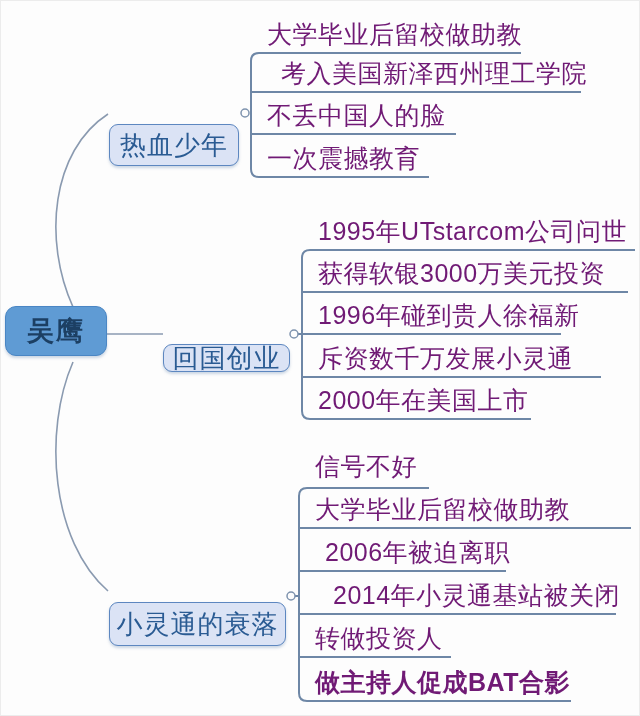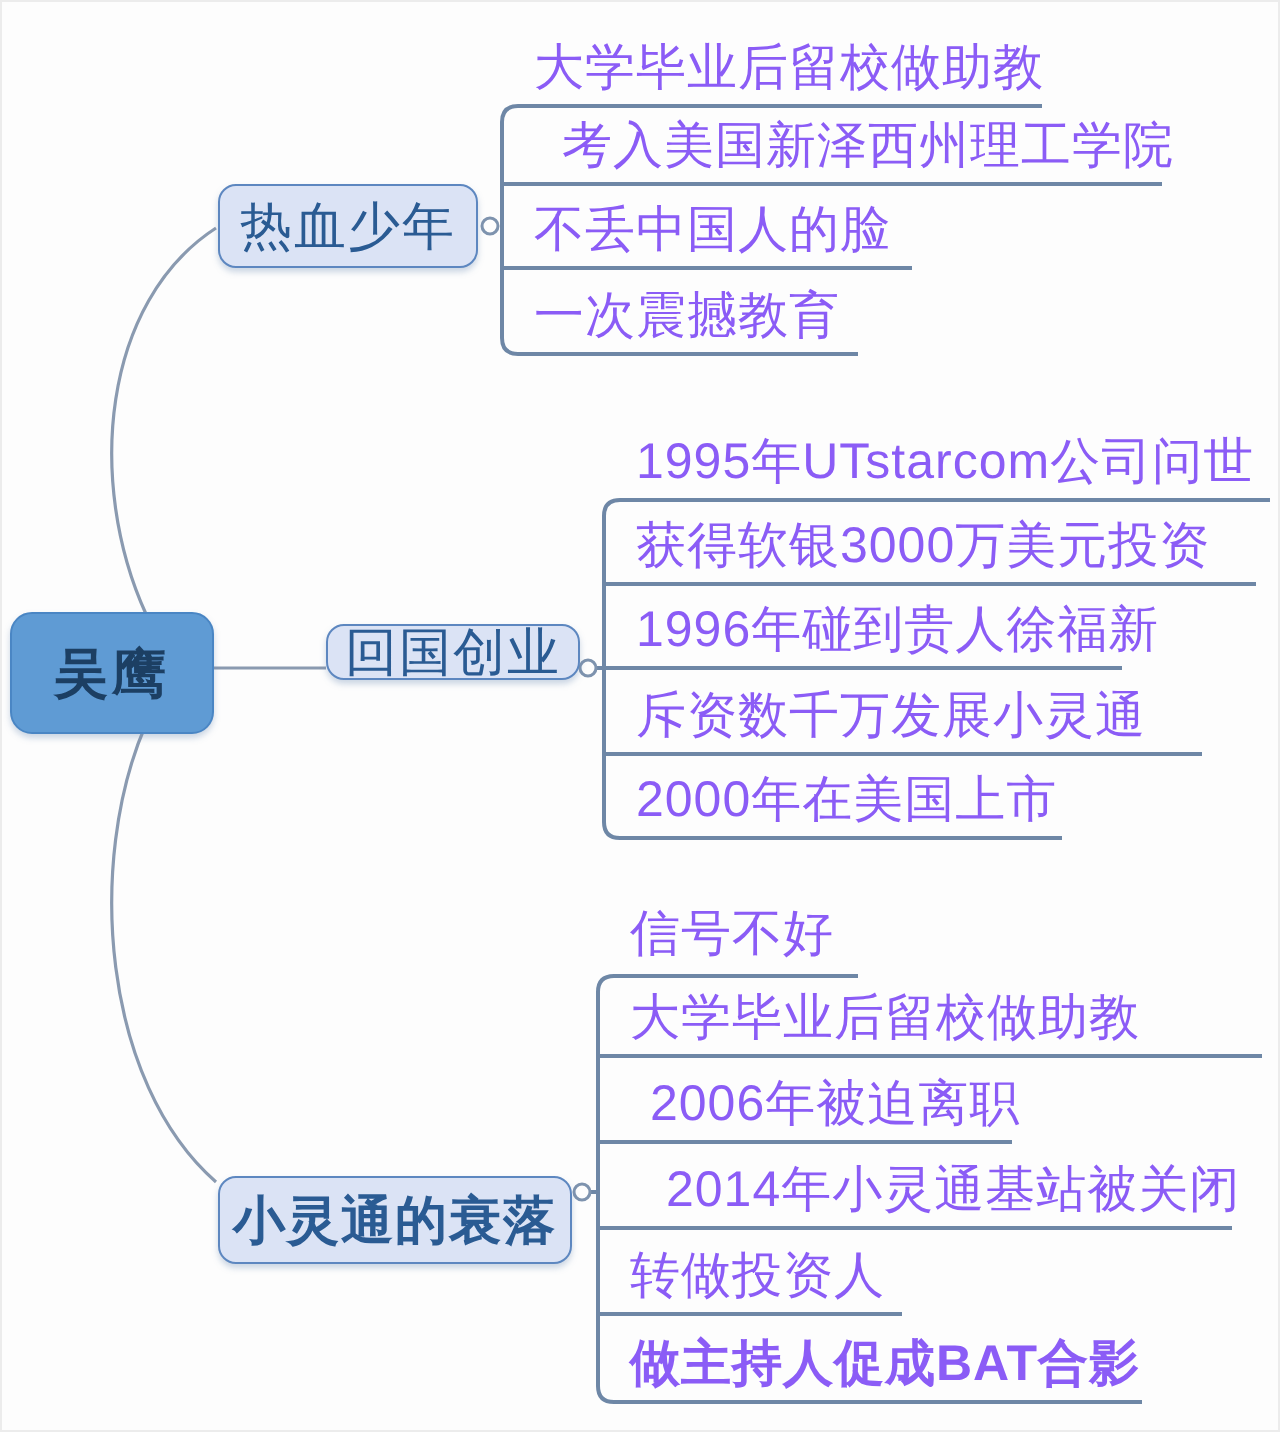--- a/index.html
+++ b/index.html
@@ -14,25 +14,25 @@
     box-sizing:border-box;border-radius:9px;
     box-shadow:0 2px 3px rgba(110,140,180,0.35);
     cursor:default;
   }
   .node-root{
     background:#5f9bd4;border:1.5px solid #4a86c4;color:#1c3f63;
     font-size:27px;font-weight:bold;letter-spacing:2px;border-radius:11px;
   }
   .node-branch{
     background:#dbe3f5;border:1.5px solid #5d87c0;color:#2a5b93;
-    font-size:26px;letter-spacing:1px;
+    font-size:26px;letter-spacing:1px;margin-top:32px;
   }
   .leaf{
     position:absolute;height:34px;line-height:34px;white-space:nowrap;
-    color:#8b5cf6;font-size:25px;letter-spacing:0.5px;cursor:default;
+    color:#701a75;font-size:25px;letter-spacing:0.5px;cursor:default;
   }
 </style>
 </head>
 <body>
 
 <div class="canvas">
 
   <svg class="lines" viewBox="0 0 640 716">
     <g fill="none" stroke="#8a9ab0" stroke-width="1.6">
       <path d="M 72 306 C 42 240 50 150 107 113"></path>
@@ -60,33 +60,33 @@
       <path d="M 298 656 H 450"></path>
     </g>
 
     <g fill="#fdfdfd" stroke="#7e93ae" stroke-width="1.5">
       <circle cx="244" cy="112" r="4"></circle>
       <circle cx="293" cy="333" r="4"></circle>
       <circle cx="290" cy="595" r="4"></circle>
     </g>
   </svg>
 
-  <div class="node node-root" style="left:4px;top:305px;width:102px;height:61px;">
+  <div class="node node-root" style="left:4px;top:305px;width:102px;height:50px;">
     <span>吴鹰</span>
   </div>
 
   <div class="node node-branch" style="left:108px;top:91px;width:130px;height:42px;">
     <span>热血少年</span>
   </div>
 
   <div class="node node-branch" style="left:162px;top:311px;width:127px;height:28px;">
     <span>回国创业</span>
   </div>
 
-  <div class="node node-branch" style="left:108px;top:587px;width:177px;height:44px;font-weight:bold;">
+  <div class="node node-branch" style="left:108px;top:569px;width:177px;height:44px;">
     <span>小灵通的衰落</span>
   </div>
 
   <div class="leaf" style="left:266px;top:16px;">大学毕业后留校做助教</div>
   <div class="leaf" style="left:280px;top:55px;">考入美国新泽西州理工学院</div>
   <div class="leaf" style="left:266px;top:97px;">不丢中国人的脸</div>
   <div class="leaf" style="left:266px;top:140px;">一次震撼教育</div>
 
   <div class="leaf" style="left:317px;top:213px;">1995年UTstarcom公司问世</div>
   <div class="leaf" style="left:317px;top:255px;">获得软银3000万美元投资</div>

